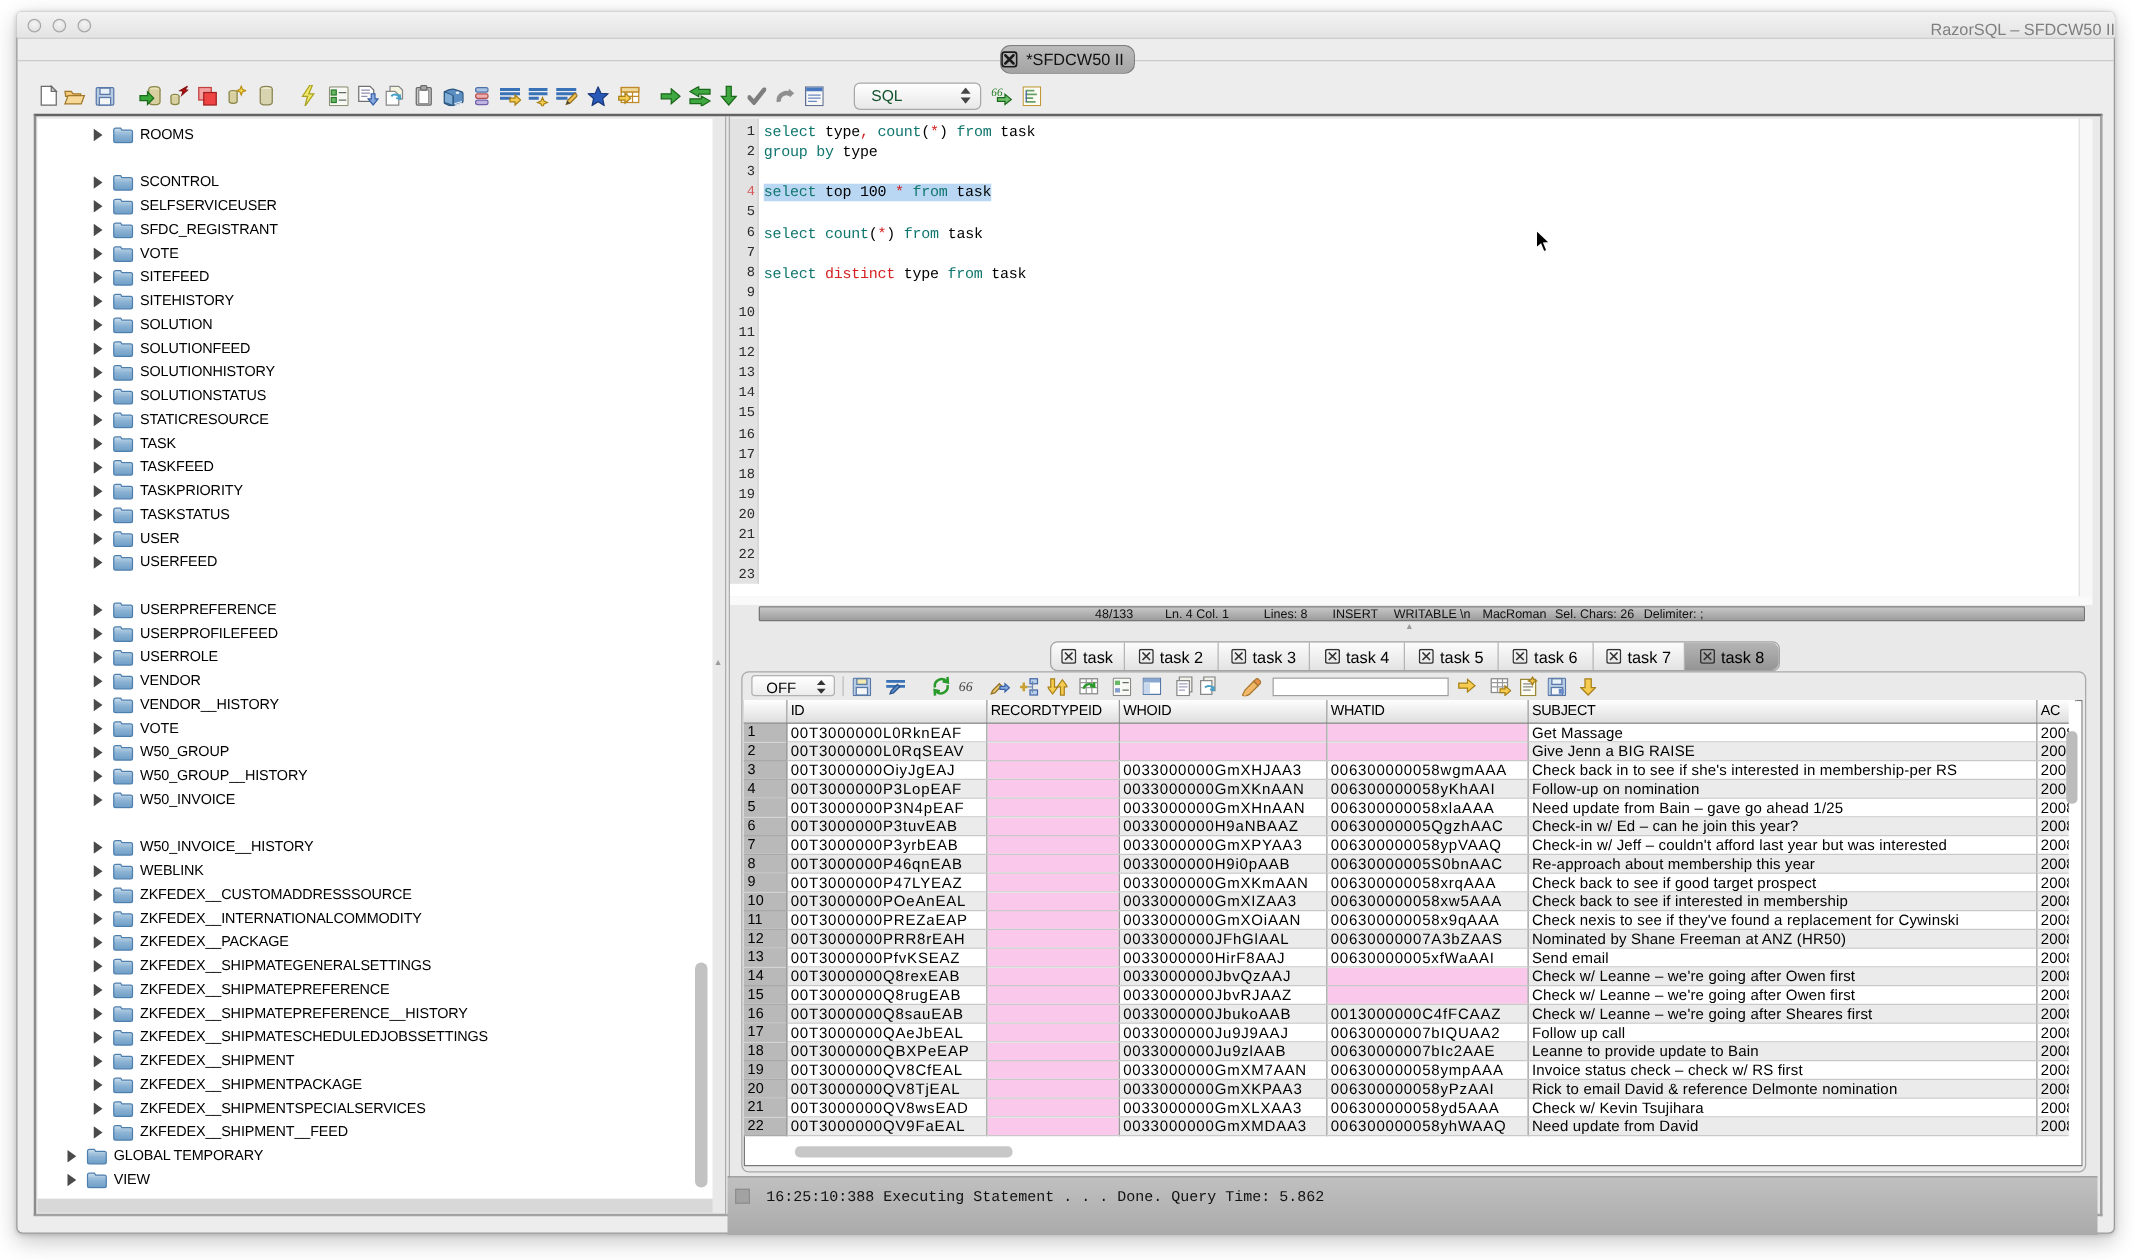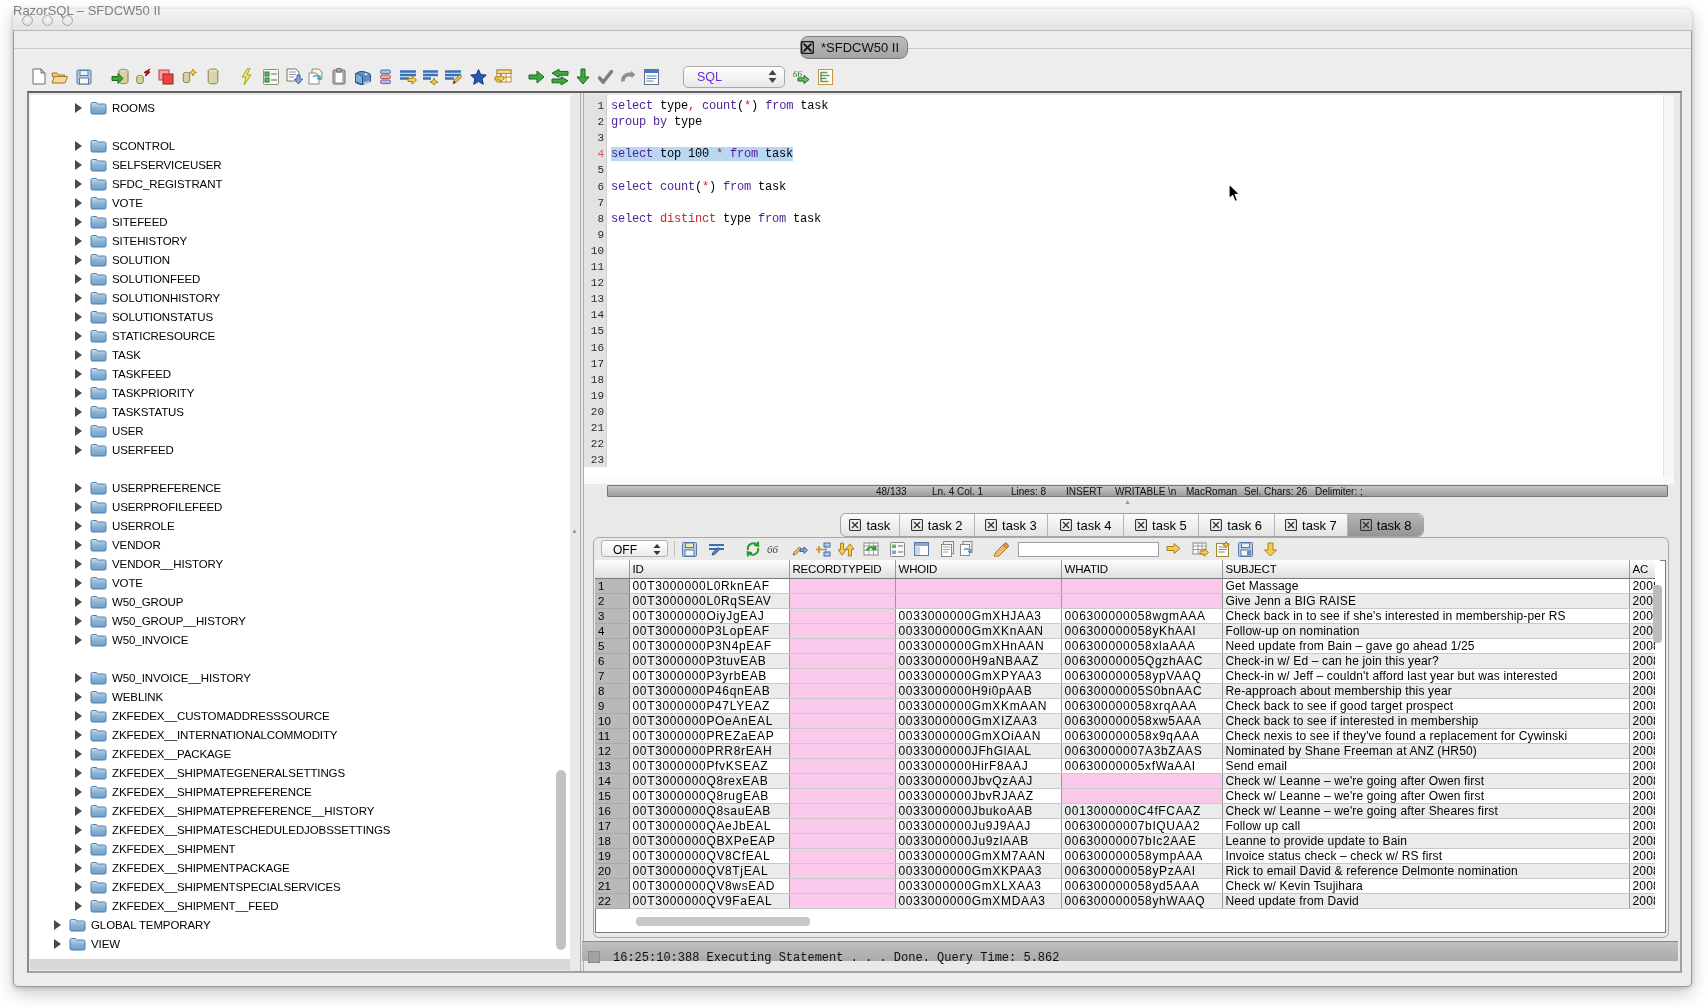--- a/index.html
+++ b/index.html
@@ -1,37 +1,37 @@
 <!DOCTYPE html>
 <html><head><meta charset="utf-8"><style>
 *{margin:0;padding:0;box-sizing:border-box}
 html,body{width:1708px;height:1008px;background:#fff;font-family:"Liberation Sans",sans-serif;overflow:hidden;position:relative}
 .abs{position:absolute}
 .win{position:absolute;left:13px;top:9px;width:1679px;height:978px;background:#ededed;border-radius:5px;border:1px solid #9a9a9a;box-shadow:0 6px 18px rgba(0,0,0,.22),0 1px 4px rgba(0,0,0,.18)}
 .titlebar{position:absolute;left:13px;top:9px;width:1679px;height:22px;border-radius:5px 5px 0 0;background:linear-gradient(#f3f3f3,#e4e4e4);border-bottom:1px solid #b9b9b9}
 .tl{position:absolute;top:14.5px;width:11px;height:11px;border-radius:50%;border:1px solid #a8a8a8;background:radial-gradient(circle at 50% 35%,#f4f4f4,#dcdcdc)}
-.title{position:absolute;left:13px;top:3px;width:1679px;text-align:left;font-size:13px;color:#7f7f7f}
+.title{position:absolute;left:13px;top:16px;width:1679px;text-align:right;font-size:13px;color:#7f7f7f}
 .tabline{position:absolute;left:14px;top:48px;width:1677px;height:1px;background:#cbcbcb}
 .doctab{position:absolute;left:800px;top:36px;width:108px;height:22.5px;border-radius:8px;background:linear-gradient(#bcbcbc,#a4a4a4);border:1px solid #7f7f7f;display:flex;align-items:center}
 .doctab span{font-size:13px;color:#111;margin-left:7px;letter-spacing:0}
 .cpanel{position:absolute;left:27px;top:91px;width:1655px;height:882px;background:#e9e9e9;border:2px solid;border-color:#636363 #a2a2a2 #a2a2a2 #8b8b8b}
 .treewrap{position:absolute;left:30px;top:95px;width:540px;height:864px;background:#fff;overflow:hidden}
 .trow{position:absolute;height:19px;width:540px}
 .trow span{position:absolute;top:3px;font-size:11.5px;color:#000;letter-spacing:-0.1px;white-space:nowrap}
 .trow .tri{position:absolute;top:4px}
 .trow .fold{position:absolute;top:2px}
 .vthumb{position:absolute;left:556px;top:770px;width:10px;height:180px;background:#c2c2c2;border-radius:5px}
 .treestrip{position:absolute;left:30px;top:959px;width:540px;height:11px;background:#d8d8d8}
 .splitline1{position:absolute;left:580px;top:93px;width:1px;height:878px;background:#adadad}
 .splitline2{position:absolute;left:583px;top:93px;width:1px;height:878px;background:#adadad}
 .editor{position:absolute;left:584px;top:95px;width:1079px;height:382px;background:#fff}
 .gutter{position:absolute;left:584px;top:95px;width:22.5px;height:372px;background:#e2e2e2;border-right:1px solid #cfcfcf}
 .gl{position:absolute;left:584px;width:20px;text-align:right;font-family:"Liberation Mono",monospace;font-size:11px;line-height:16.1px;color:#2b2b2b}
 .cl{position:absolute;left:611px;font-family:"Liberation Mono",monospace;font-size:12px;line-height:16.1px;letter-spacing:-0.2px;color:#000;white-space:pre}
-.cl i{font-style:normal;color:#4c1d95}
+.cl i{font-style:normal;color:#0f766e}
 .cl u{text-decoration:none;color:#d42222}
 .sel{background:#b9d7f3}
 .escroll{position:absolute;left:1663px;top:95px;width:11px;height:382px;background:#f7f7f7;border-left:1px solid #e2e2e2}
 .estatus{position:absolute;left:607px;top:485px;width:1061px;height:12px;background:linear-gradient(#c6c6c6,#9d9d9d);border:1px solid #767676;border-radius:1px}
 .estatus div{position:absolute;top:0;font-size:10px;line-height:12px;color:#111;white-space:pre}
 .tabs{position:absolute;left:840px;top:513px;width:584px;height:24px;border:1px solid #a3a3a3;border-radius:6px;background:linear-gradient(#fcfcfc,#e3e3e3);display:flex}
 .tab{height:100%;display:flex;align-items:center;justify-content:center;border-right:1px solid #b5b5b5;font-size:13px;color:#000;gap:5px}
 .tab:last-child{border-right:none;background:linear-gradient(#b5b5b5,#949494);border-radius:0 6px 6px 0}
 .rpanel{position:absolute;left:593px;top:537px;width:1076px;height:401px;background:#eaeaea;border:1px solid #a8a8a8;border-radius:6px}
 .offc{position:absolute;left:601px;top:540px;width:67px;height:17px;background:linear-gradient(#fff,#ececec);border:1px solid #b2b2b2;border-radius:3px}
@@ -41,21 +41,21 @@
 .rtable td,.rtable th{overflow:hidden;white-space:nowrap;padding:0 0 0 3px;height:15px;border-right:1px solid #999;border-bottom:1px solid #c9c9c9;font-weight:normal;text-align:left;line-height:14px;letter-spacing:0.15px}
 .rtable th{height:18px;background:linear-gradient(#fefefe,#dedede);border-bottom:1px solid #7b7b7b;border-right:1px solid #989898;font-size:11.5px;letter-spacing:-0.2px}
 .rtable td.m{letter-spacing:0.65px}
 .rtable td.num{background:#b9b9b9;border-right:1px solid #7e7e7e;border-bottom:1px solid #a9a9a9;font-size:11.5px}
 .rtable tr.alt td{background:#ebebeb}
 .rtable td.pink{background:#f9c8ea!important}
 .rtable tr.alt td.num,.rtable tr td.num{background:#b9b9b9}
 .tbl-outer{position:absolute;left:595px;top:560px;width:1071px;height:373px;border:1px solid #787878;background:#fff}
 .hthumb{position:absolute;left:636px;top:917px;width:174px;height:9px;background:#c7c7c7;border-radius:4px}
 .vthumb2{position:absolute;left:1653px;top:585px;width:9px;height:58px;background:#bcbcbc;border-radius:4px}
-.bstatus{position:absolute;left:582px;top:941px;width:1096px;height:20px;background:linear-gradient(#c0c0c0,#aaaaaa);border-top:1px solid #8a8a8a}
+.bstatus{position:absolute;left:582px;top:941px;width:1096px;height:47px;background:linear-gradient(#c0c0c0,#aaaaaa);border-top:1px solid #8a8a8a}
 .bstatus .sq{position:absolute;left:6px;top:9px;width:12px;height:12px;background:#a2a2a2;border:1px solid #8d8d8d}
 .bstatus .txt{position:absolute;left:31px;top:9px;font-family:"Liberation Mono",monospace;font-size:12px;color:#111;white-space:pre}
 .caret{position:absolute;font-size:7px;color:#9a9a9a}
 svg.icon{position:absolute}
 </style></head><body>
 <div class="win"></div>
 <div class="titlebar"></div>
 <div class="tl" style="left:22px"></div>
 <div class="tl" style="left:42px"></div>
 <div class="tl" style="left:62px"></div>
@@ -180,21 +180,21 @@
 <svg class="icon" style="left:621px;top:70px" width="16" height="13" viewBox="0 0 16 13">
     <path d="M2 11.5 a6.2 6.2 0 0 1 10.5-5.2" fill="none" stroke="#8f8f8f" stroke-width="3.6"></path>
     <path d="M10.2 1 l4.3 3.8 -5.6 1.6 Z" fill="#8f8f8f"></path>
   </svg>
 <svg class="icon" style="left:644px;top:69px" width="15" height="16" viewBox="0 0 15 16">
     <rect x="0.5" y="0.5" width="14" height="15" fill="#f8f8f8" stroke="#607090"></rect>
     <rect x="1" y="1" width="13" height="3" fill="#4878c0"></rect>
     <path d="M2.5 7 h10 M2.5 9.5 h10 M2.5 12 h7" stroke="#6888c0"></path>
   </svg>
 <div class="abs" style="left:683px;top:66px;width:102px;height:22px;background:linear-gradient(#ffffff,#e8e8e8);border:1px solid #a9a9a9;border-radius:5px"></div>
-<div class="abs" style="left:697px;top:70px;font-size:12.5px;color:#6d28d9">SQL</div>
+<div class="abs" style="left:697px;top:70px;font-size:12.5px;color:#14532d">SQL</div>
 <svg class="icon" style="left:768px;top:70px" width="9" height="13" viewBox="0 0 9 13">
     <path d="M4.5 0 L8.5 5 H0.5 Z" fill="#444"></path>
     <path d="M4.5 13 L8.5 8 H0.5 Z" fill="#444"></path>
   </svg>
 <svg class="icon" style="left:793px;top:69px" width="18" height="16" viewBox="0 0 18 16">
     <text x="0" y="8" font-size="9" font-style="italic" fill="#207820" font-family="serif">66</text>
     <path d="M5 9 h6 v-2.5 l5 4 -5 4 v-2.5 h-6 Z" fill="#70c070" stroke="#1a681a"></path>
   </svg>
 <svg class="icon" style="left:818px;top:69px" width="15" height="16" viewBox="0 0 15 16">
     <rect x="0.5" y="0.5" width="14" height="15" fill="#fcfcf4" stroke="#c09838"></rect>

